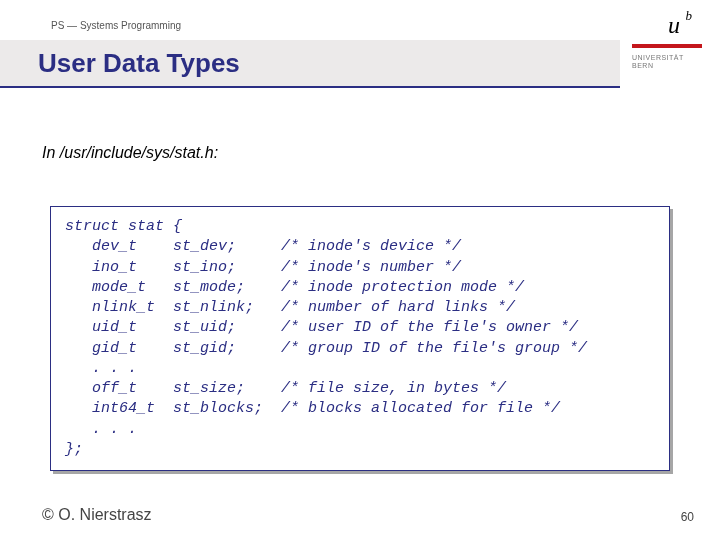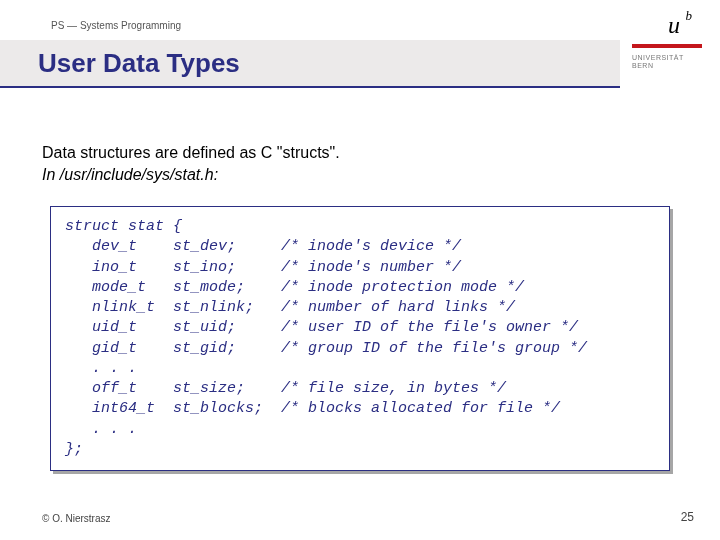--- a/index.html
+++ b/index.html
@@ -102,21 +102,21 @@
     font-size: 15px;
     color: #2b2e83;
     font-style: italic;
     line-height: 1.35;
     white-space: pre;
   }
   .footer {
     position: absolute;
     bottom: 16px;
     left: 42px;
-    font-size: 10px;
+    font-size: 16px;
     color: #444;
   }
   .pagenum {
     position: absolute;
     bottom: 16px;
     right: 26px;
     font-size: 12px;
     color: #444;
   }
 </style>
@@ -133,31 +133,30 @@
   <span class="u">u</span>
   <span class="b-sup">b</span>
   <div class="red-bar"></div>
   <div class="uni">
     <span>UNIVERSITÄT</span><br>
     <span>BERN</span>
   </div>
 </div>
 
 <div class="body-text">
-  <div>Data structures are defined as C "structs".</div>
   <div class="italic">In /usr/include/sys/stat.h:</div>
 </div>
 
 <div class="code-box">struct stat {
    dev_t    st_dev;     /* inode's device */
    ino_t    st_ino;     /* inode's number */
    mode_t   st_mode;    /* inode protection mode */
    nlink_t  st_nlink;   /* number of hard links */
    uid_t    st_uid;     /* user ID of the file's owner */
    gid_t    st_gid;     /* group ID of the file's group */
    . . .
    off_t    st_size;    /* file size, in bytes */
    int64_t  st_blocks;  /* blocks allocated for file */
    . . .
 };</div>
 
 <div class="footer">© O. Nierstrasz</div>
-<div class="pagenum">25</div>
+<div class="pagenum">60</div>
 
 </body></html>

